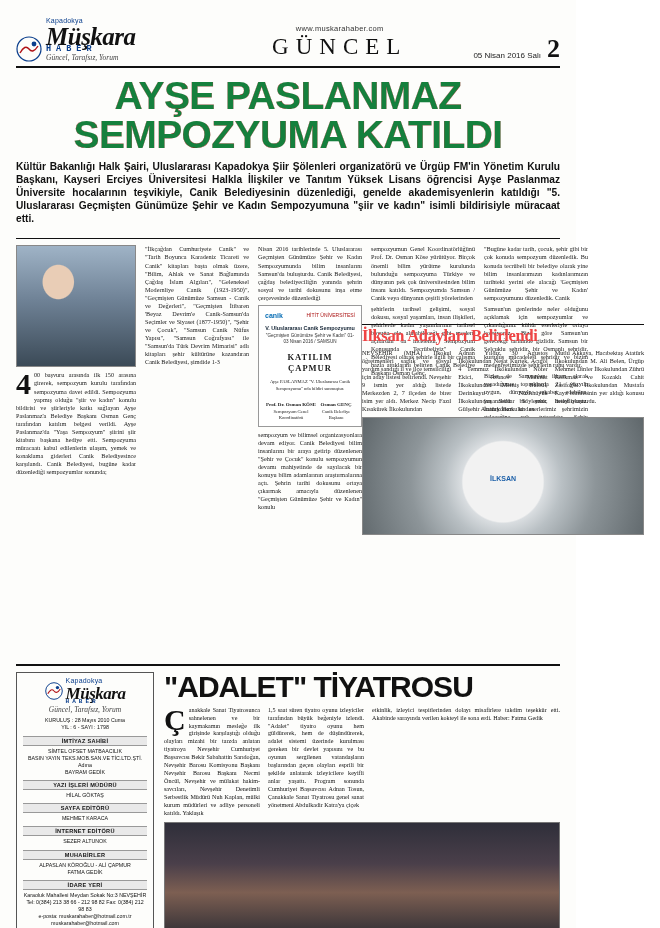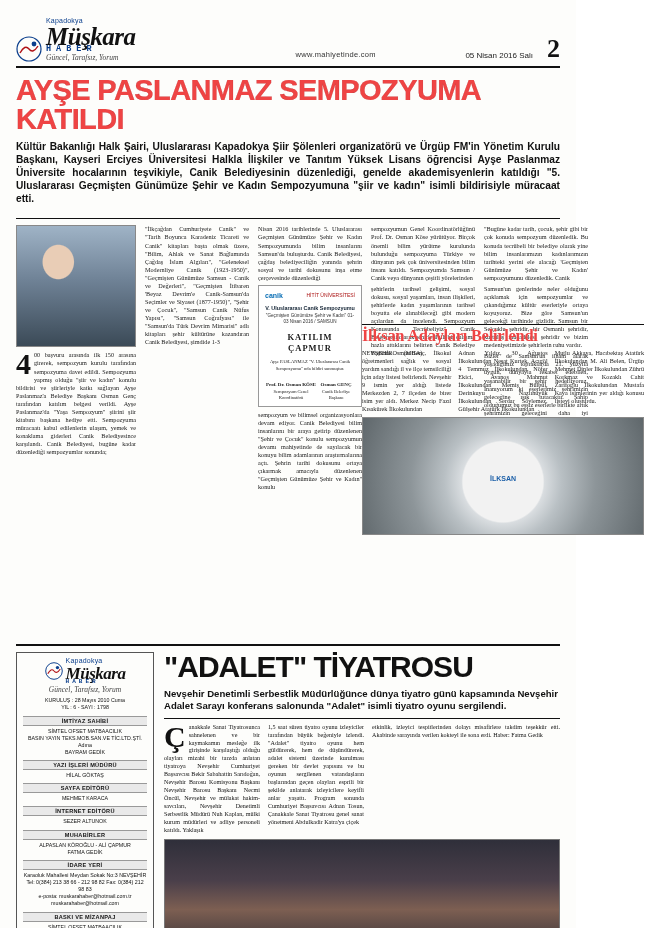--- a/index.html
+++ b/index.html
@@ -50,32 +50,33 @@
   }
   .mast-center { text-align:center; flex: 1 1 auto; padding-bottom:2px; }
   .mast-url {
     font-family: "Liberation Sans", sans-serif;
     font-size: 7.5px; color:#333; letter-spacing:.3px; margin-bottom:1px;
   }
   .mast-section {
     font-family: "Liberation Serif", serif;
     font-size: 23px; letter-spacing: 7px; color:#111; font-weight: normal;
   }
-  .mast-right { text-align:left; display:flex; align-items:flex-end; gap:14px; padding-bottom:2px;}
+  .mast-right { text-align:left; display:flex; align-items:flex-end; gap:6px; padding-bottom:2px;}
   .mast-date { font-family:"Liberation Sans", sans-serif; font-size:8px; color:#222; }
   .mast-page { font-family:"Liberation Serif", serif; font-size:26px; font-weight:bold; line-height:.8;}
 
   
   .lead-head {
     margin-top: 8px;
     font-family: "Liberation Sans", sans-serif;
     font-weight: bold;
-    font-size: 29px;
+    font-size: 39px;
     letter-spacing: -0.6px;
-    color: #ef4444;
+    text-align: center;
+    color: #15803d;
     line-height: 1.0;
     -webkit-text-stroke: 0.2px #b01217;
   }
   .lead-sub {
     margin-top: 6px;
     font-family: "Liberation Sans", sans-serif;
     font-weight: bold;
     font-size: 10.2px;
     line-height: 1.28;
     text-align: justify;
@@ -191,21 +192,22 @@
         </svg>
       </div>
       <div class="logo-text">
         <div class="logo-small">Kapadokya</div>
         <div class="logo-main">Müşkara</div>
         <div class="logo-sub">HABER</div>
         <div class="logo-tag">Güncel, Tarafsız, Yorum</div>
       </div>
     </div>
     <div class="mast-center">
-      <div class="mast-url">www.mahiyetinde.com</div>
+      <div class="mast-url">www.muskarahaber.com</div>
+      <div class="mast-section">GÜNCEL</div>
     </div>
     <div class="mast-right">
       <div class="mast-date">05 Nisan 2016 Salı</div>
       <div class="mast-page">2</div>
     </div>
   </div>
 
   <div class="lead-head">AYŞE PASLANMAZ SEMPOZYUMA KATILDI</div>
   <div class="lead-sub">Kültür Bakanlığı Halk Şairi, Uluslararası Kapadokya Şiir Şölenleri organizatörü ve Ürgüp FM'in Yönetim Kurulu Başkanı, Kayseri Erciyes Üniversitesi Halkla İlişkiler ve Tanıtım Yüksek Lisans öğrencisi Ayşe Paslanmaz Üniversite hocalarının teşvikiyle, Canik Belediyesinin düzenlediği, genelde akademisyenlerin katıldığı "5. Uluslararası Geçmişten Günümüze Şehir ve Kadın Sempozyumuna "şiir ve kadın" isimli bildirisiyle müracaat etti.</div>
 
@@ -328,21 +330,20 @@
 
       <div class="kunye-hd">ABONELİK ÜCRETİ :</div>
       <div class="kunye-row">Aylık 13.00 TL - Yıllık 156.00 TL</div>
 
       <div class="kunye-note">NOT: Fiyatlarımıza K.D.V. Dahildir. Gazetede çıkan yazılardan sorumluluğu yazarlarımıza aittir. Gazetemize gönderilen yazılar iade edilmez.</div>
 
     </div>
 
     <div>
       <div class="den-head l2">"ADALET" TİYATROSU</div>
-      <div class="den-sub">Nevşehir Denetimli Serbestlik Müdürlüğünce dünya tiyatro günü kapsamında Nevşehir Adalet Sarayı konferans salonunda "Adalet" isimli tiyatro oyunu sergilendi.</div>
 
       <div class="den-cols">
         <div class="den-col">
           <span class="dropcap">Ç</span>
           <span>anakkale Sanat Tiyatrosunca sahnelenen ve bir kaymakamın mesleğe ilk girişinde karşılaştığı olduğu olayları mizahi bir tarzda anlatan tiyatroya Nevşehir Cumhuriyet Başsavcısı Bekir Sabahattin Sarıdoğan, Nevşehir Barosu Komisyonu Başkanı Nevşehir Barosu Başkanı Necmi Öncül, Nevşehir ve mülakat hakim-savcıları, Nevşehir Denetimli Serbestlik Müdürü Nuh Kaplan, mülki kurum müdürleri ve adliye personeli katıldı. Yaklaşık</span>
         </div>
         <div class="den-col">1,5 saat süren tiyatro oyunu izleyiciler tarafından büyük beğeniyle izlendi. "Adalet" tiyatro oyunu hem güldürerek, hem de düşündürerek, adalet sistemi üzerinde kurulması gereken bir devlet yapısını ve bu oyunun sergilenen vatandaşların başlarından geçen olayları esprili bir şekilde anlatarak izleyicilere keyifli anlar yaşattı. Program sonunda Cumhuriyet Başsavcısı Adnan Tosun, Çanakkale Sanat Tiyatrosu genel sanat yönetmeni Abdulkadir Katra'ya çiçek</div>
         <div>
           <div class="den-col">etkinlik, izleyici tespitlerinden dolayı misafirlere takdim teşekkür etti. Akabinde sarayında verilen kokteyl ile sona erdi.
 Haber: Fatma Gedik</div>

